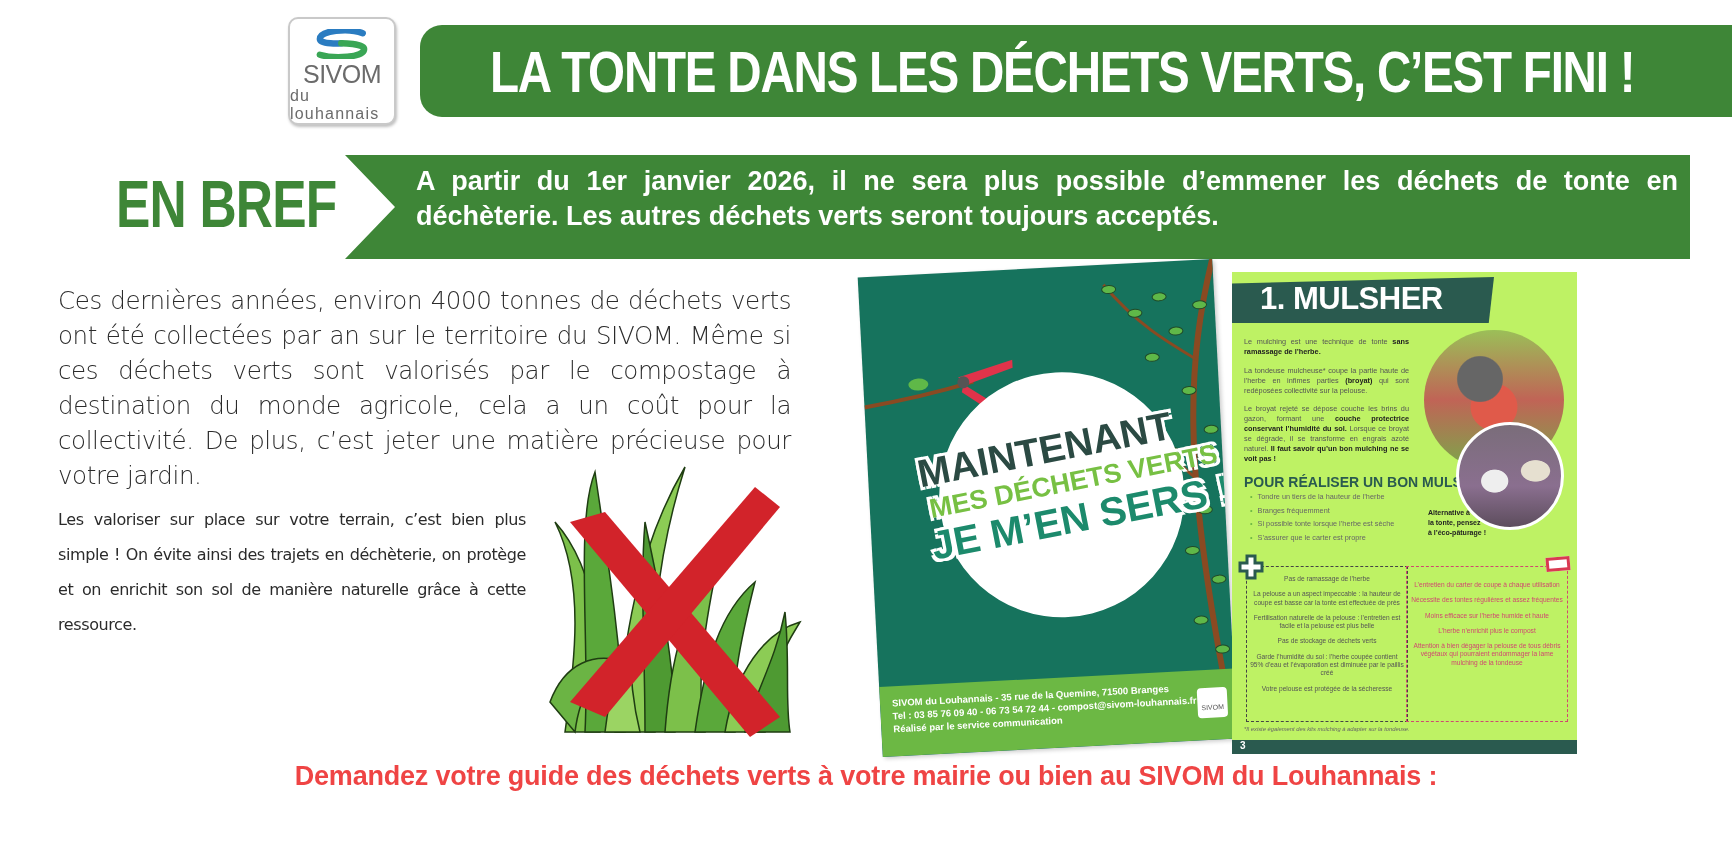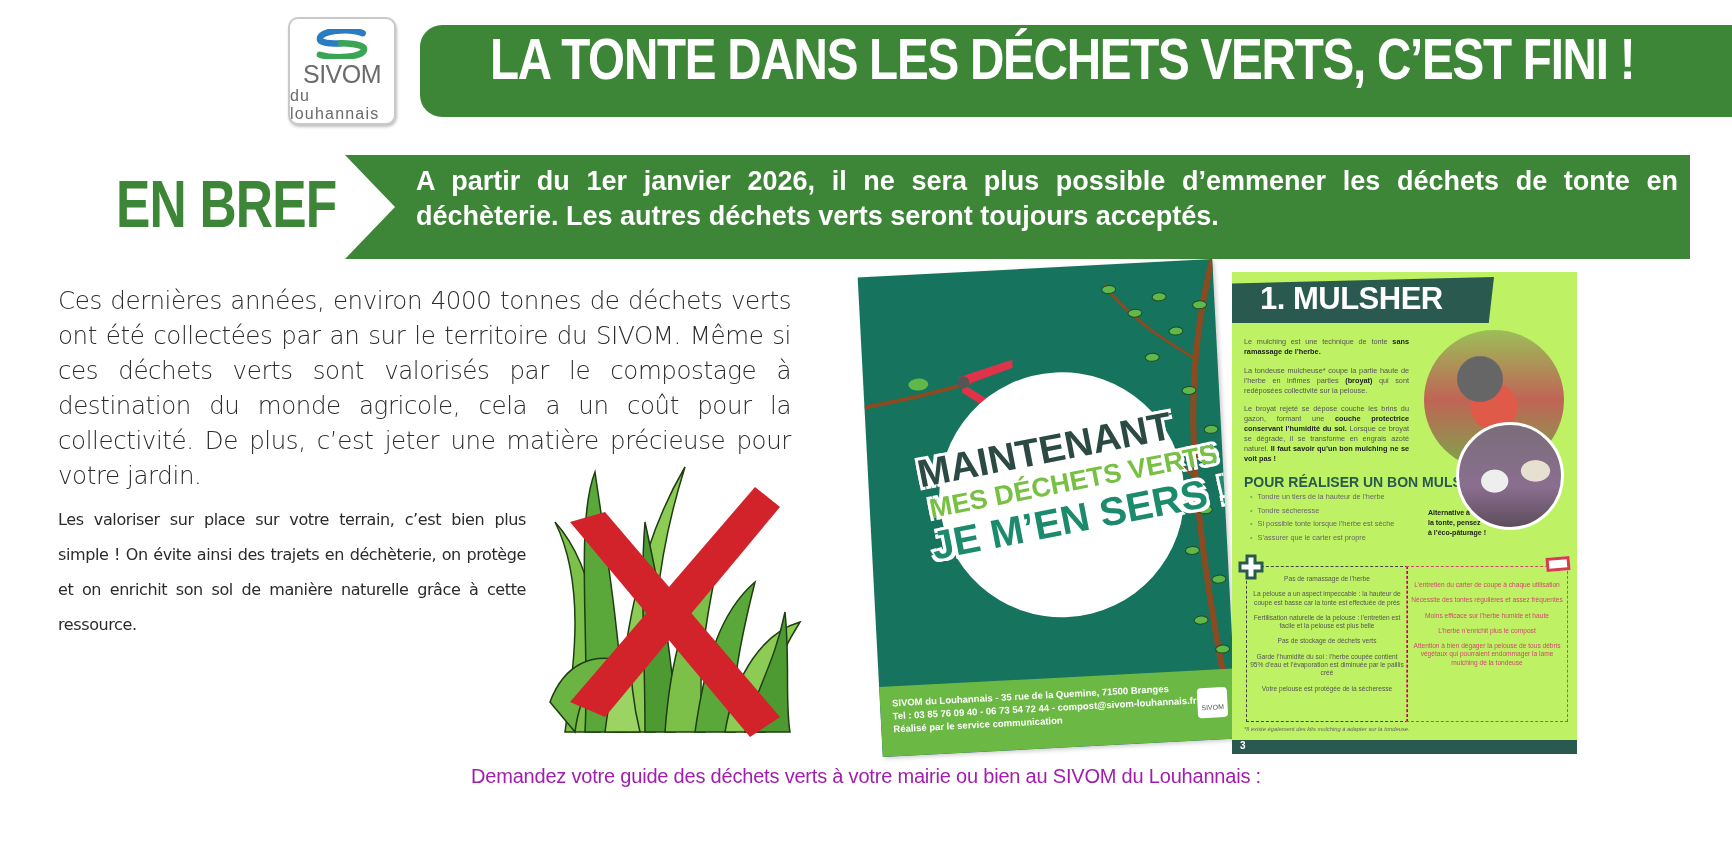--- a/index.html
+++ b/index.html
@@ -4,21 +4,21 @@
 <style>
   * { box-sizing: border-box; margin: 0; padding: 0; }
   html, body { width: 1732px; height: 847px; background: #ffffff; overflow: hidden; }
   body { position: relative; font-family: "DejaVu Sans", sans-serif; color: #222; }
 
   .logo { position: absolute; left: 288px; top: 17px; width: 108px; height: 108px; border: 2px solid #c9c9c9; border-radius: 10px; background: #fff; box-shadow: 1px 2px 3px rgba(0,0,0,0.25); display:flex; flex-direction:column; align-items:center; }
   .logo svg { margin-top: 10px; }
   .logo .l1 { font-family: "Liberation Sans", sans-serif; font-size: 25px; color: #6b6b6b; letter-spacing: -0.5px; line-height: 26px; margin-top: 2px; }
   .logo .l2 { font-family: "Liberation Sans", sans-serif; font-size: 16px; color: #6b6b6b; letter-spacing: 1.2px; }
 
-  .title-banner { position: absolute; left: 420px; top: 25px; width: 1312px; height: 92px; background: #3e8637; border-radius: 22px 0 0 22px; display:flex; align-items:flex-start; }
+  .title-banner { position: absolute; left: 420px; top: 25px; width: 1312px; height: 92px; background: #3e8637; border-radius: 22px 0 0 22px; display:flex; align-items:center; }
   .title-banner span { font-family: "Liberation Sans", sans-serif; font-weight: 700; color: #fff; font-size: 58px; letter-spacing: -1.5px; transform: scaleX(0.82); transform-origin: left center; white-space: nowrap; margin-left: 70px; }
 
   .bref-label { position: absolute; left: 116px; top: 166px; font-family: "Liberation Sans", sans-serif; font-weight: 700; color: #3e8637; font-size: 66px; letter-spacing: -1px; transform: scaleX(0.78); transform-origin: left center; white-space: nowrap; line-height: 76px; }
   .bref-banner { position: absolute; left: 345px; top: 155px; width: 1345px; height: 104px; background: #3e8637; clip-path: polygon(0 0, 100% 0, 100% 100%, 0 100%, 50px 50%); }
   .bref-text { position: absolute; left: 416px; top: 164px; width: 1262px; color: #fff; font-family: "Liberation Sans", sans-serif; font-weight: 700; font-size: 27px; line-height: 35px; text-align: justify; text-align-last: left; }
 
   .body-p1 { position: absolute; left: 58px; top: 283px; width: 733px; font-family: "DejaVu Sans", sans-serif; font-size: 24.5px; line-height: 35px; color: #2b2b2b; text-align: justify; font-weight: 300; letter-spacing: -0.4px; }
   .body-p2 { position: absolute; left: 58px; top: 502px; width: 468px; font-family: "DejaVu Sans", sans-serif; font-size: 16px; line-height: 35px; color: #2b2b2b; text-align: justify; letter-spacing: -0.4px; }
 
   .grass { position: absolute; left: 545px; top: 462px; width: 260px; height: 285px; }
@@ -53,21 +53,21 @@
   .pros div, .cons div { font-family: "Liberation Sans", sans-serif; font-size: 6.6px; line-height: 8.3px; text-align: center; margin: 0 2px 7px 2px; }
   .pros div { color: #555; }
   .cons div { color: #d04870; }
   .pros { padding-top: 8px; } .cons { padding-top: 14px; }
   .plus-icon { position:absolute; left: 6px; top: 282px; width: 26px; height: 26px; }
   .minus-icon { position:absolute; left: 314px; top: 285px; width: 24px; height: 14px; border: 3px solid #d93a52; background:#fff; transform: rotate(-5deg); }
   .footnote { position:absolute; left: 12px; top: 454px; font-family: "Liberation Sans", sans-serif; font-style: italic; font-size: 5.8px; color: #666; }
   .page-num { position:absolute; left: 0; top: 468px; width: 345px; height: 14px; background: #2a5a4f; }
   .page-num span { position:absolute; left: 8px; top: 0; color: #fff; font-family: "Liberation Sans", sans-serif; font-weight:700; font-size: 10px; }
 
-  .bottom { position:absolute; left: 0; top: 763px; width: 1732px; text-align: center; font-family: "Liberation Sans", sans-serif; font-weight: 400; font-size: 20px; line-height: 27px; color: #a21caf; letter-spacing: -0.2px; }
+  .bottom { position:absolute; left: 0; top: 763px; width: 1732px; text-align: center; font-family: "Liberation Sans", sans-serif; font-weight: 700; font-size: 27px; line-height: 27px; color: #ef4444; letter-spacing: -0.2px; }
 </style>
 </head>
 <body>
 
 <div class="logo">
   <svg width="82" height="42" viewBox="0 0 82 42">
     <path d="M70 6 C50 -2 10 2 10 14 C10 22 40 20 40 20" fill="none" stroke="#2a7cc1" stroke-width="9" stroke-linecap="round"></path>
     <path d="M40 20 C40 20 72 20 72 28 C72 40 30 42 10 36" fill="none" stroke="#3aa655" stroke-width="9" stroke-linecap="round"></path>
   </svg>
   <span class="l1">SIVOM</span>
@@ -161,21 +161,21 @@
   </p>
   <p class="para" style="top:132px">
     <span>Le broyat rejeté se dépose couche les brins du gazon, formant une</span>
     <b>couche protectrice conservant l’humidité du sol.</b>
     <span>Lorsque ce broyat se dégrade, il se transforme en engrais azoté naturel.</span>
     <b>Il faut savoir qu’un bon mulching ne se voit pas !</b>
   </p>
   <div class="tips-h">POUR RÉALISER UN BON MULSHING :</div>
   <ul class="tips">
     <li>Tondre un tiers de la hauteur de l’herbe</li>
-    <li>Tondre sécheresse</li>
+    <li>Branges fréquemment</li>
     <li>Si possible tonte lorsque l’herbe est sèche</li>
     <li>S’assurer que le carter est propre</li>
   </ul>
   <div class="photo1"></div>
   <div class="photo2"></div>
   <div class="alt-cap">
     <div>Alternative à</div>
     <div>la tonte, pensez</div>
     <div>à l’éco-pâturage !</div>
   </div>

